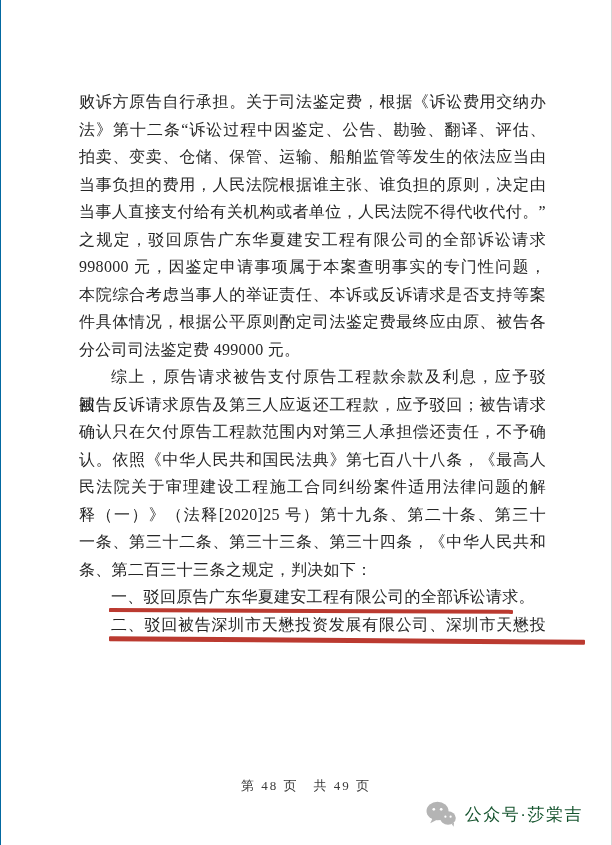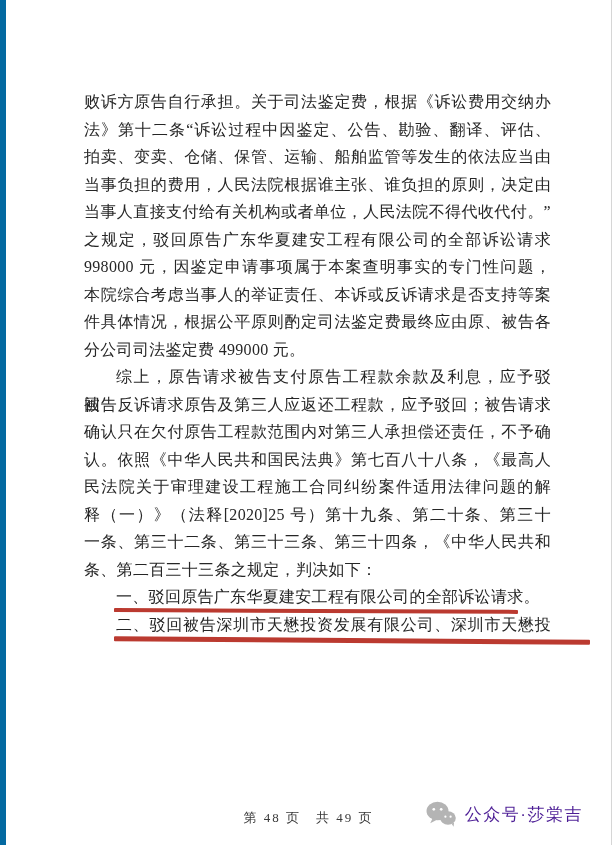--- a/index.html
+++ b/index.html
@@ -1,42 +1,41 @@
 <!DOCTYPE html>
 <html><head>
 <meta charset="utf-8">
 <style>
   html,body{margin:0;padding:0;background:#ffffff;}
   .page{
     position:relative;width:612px;height:845px;background:#ffffff;
     font-family:"Liberation Serif","DejaVu Serif",serif;color:#262626;
-    border-left:6px solid #0369a1;border-right:1px solid #d6d6d6;
+    border-left:1px solid #0369a1;border-right:1px solid #d6d6d6;
     box-sizing:border-box;overflow:hidden;
   }
   .textblock{position:absolute;left:78px;top:88px;width:467px;}
   .ln{
     position:relative;height:27.5px;line-height:27.5px;font-size:16px;
     text-align:justify;text-align-last:justify;white-space:normal;
     letter-spacing:0.3px;
   }
   .ln.left{text-align-last:left;}
   .ln.indent{text-indent:32px;}
   .redline{position:absolute;background:#b5291e;border-radius:1px;opacity:0.92;}
   .u1{left:30px;top:26px;width:404px;height:4px;transform:rotate(0.25deg);}
   .u2{left:30px;top:27px;width:476px;height:5px;transform:rotate(0.45deg);}
   .u3{left:-17px;top:31px;width:338px;height:5px;transform:rotate(0.3deg);}
   .footer{
     position:absolute;top:777px;left:0;width:100%;text-align:center;
     font-size:13px;letter-spacing:2px;color:#3a3a3a;
     font-family:"Liberation Serif","DejaVu Serif",serif;
-    margin-top:32px;
   }
   .wm{
     position:absolute;top:801px;right:28px;display:flex;align-items:center;gap:9px;
-    color:#4c1d95;font-size:17px;letter-spacing:1.5px;
+    color:#14532d;font-size:17px;letter-spacing:1.5px;
     font-family:"Liberation Sans","DejaVu Sans",sans-serif;
   }
   .wm svg{display:block;}
 </style>
 </head>
 <body>
 
 <div class="page">
 
   <div class="textblock">

